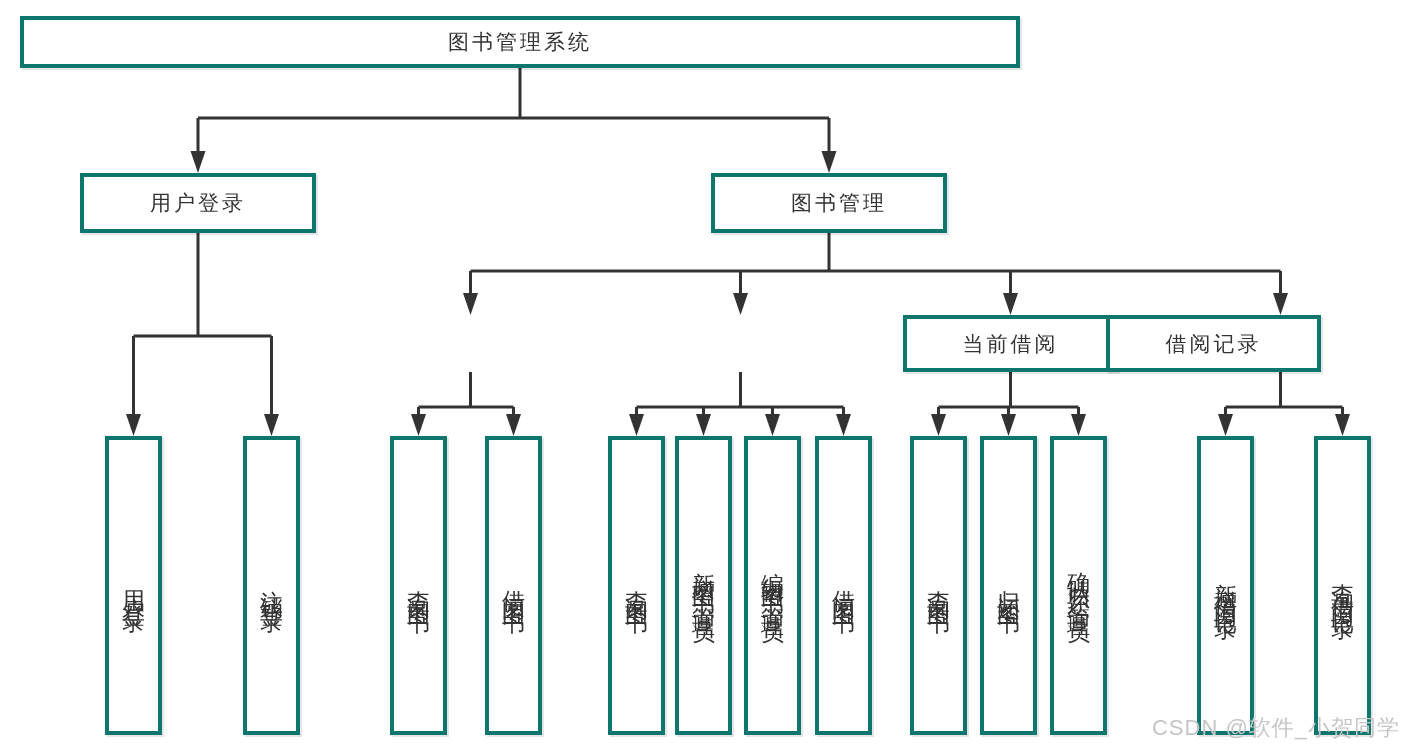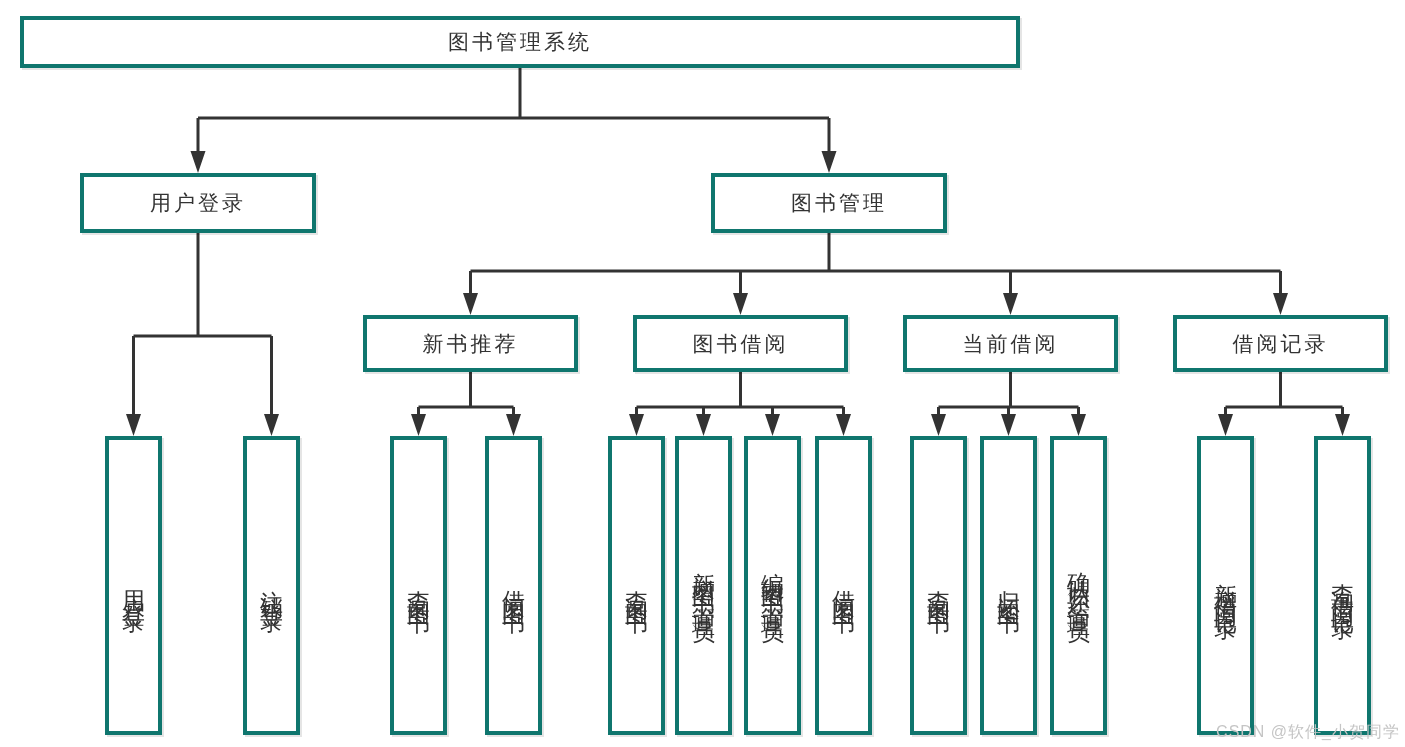--- a/index.html
+++ b/index.html
@@ -38,42 +38,42 @@
 
   
   .n-root   { left: 20px;  top: 16px;  width: 1000px; height: 52px; }
   .n-ulogin { left: 80px;  top: 173px; width: 236px;  height: 60px; }
   .n-bmgmt  { left: 711px; top: 173px; width: 236px;  height: 60px; padding-left: 20px; }
 
   .lvl3     { top: 315px; width: 215px; height: 57px; }
   .n-newrec { left: 363px; }
   .n-borrow { left: 633px; }
   .n-curr   { left: 903px; }
-  .n-rec    { left: 1173px; }
+  .n-rec    { left: 1106px; }
 
   .leaf { top: 436px; width: 57px; height: 299px; }
   .f1  { left: 105px; }
   .f2  { left: 243px; }
   .f3  { left: 390px; }
   .f4  { left: 485px; }
   .f5  { left: 608px; }
   .f6  { left: 675px; }
   .f7  { left: 744px; }
   .f8  { left: 815px; }
   .f9  { left: 910px; }
   .f10 { left: 980px; }
   .f11 { left: 1050px; }
   .f12 { left: 1197px; }
   .f13 { left: 1314px; }
 
   .watermark {
     position: absolute;
     right: 5px;
     bottom: 4px;
-    font-size: 16px;
+    font-size: 22px;
     color: #c5c5c5;
     letter-spacing: 1px;
     z-index: 10;
     white-space: nowrap;
   }
 </style>
 </head>
 <body>
 
 <div class="canvas">
@@ -106,26 +106,20 @@
     <span class="hlabel">图书管理系统</span>
   </div>
 
   <div class="box n-ulogin">
     <span class="hlabel">用户登录</span>
   </div>
   <div class="box n-bmgmt">
     <span class="hlabel">图书管理</span>
   </div>
 
-  <div class="box lvl3 n-newrec">
-    <span class="hlabel">新书推荐</span>
-  </div>
-  <div class="box lvl3 n-borrow">
-    <span class="hlabel">图书借阅</span>
-  </div>
   <div class="box lvl3 n-curr">
     <span class="hlabel">当前借阅</span>
   </div>
   <div class="box lvl3 n-rec">
     <span class="hlabel">借阅记录</span>
   </div>
 
   <div class="box leaf f1">
     <span class="vlabel">用户登录</span>
   </div>

